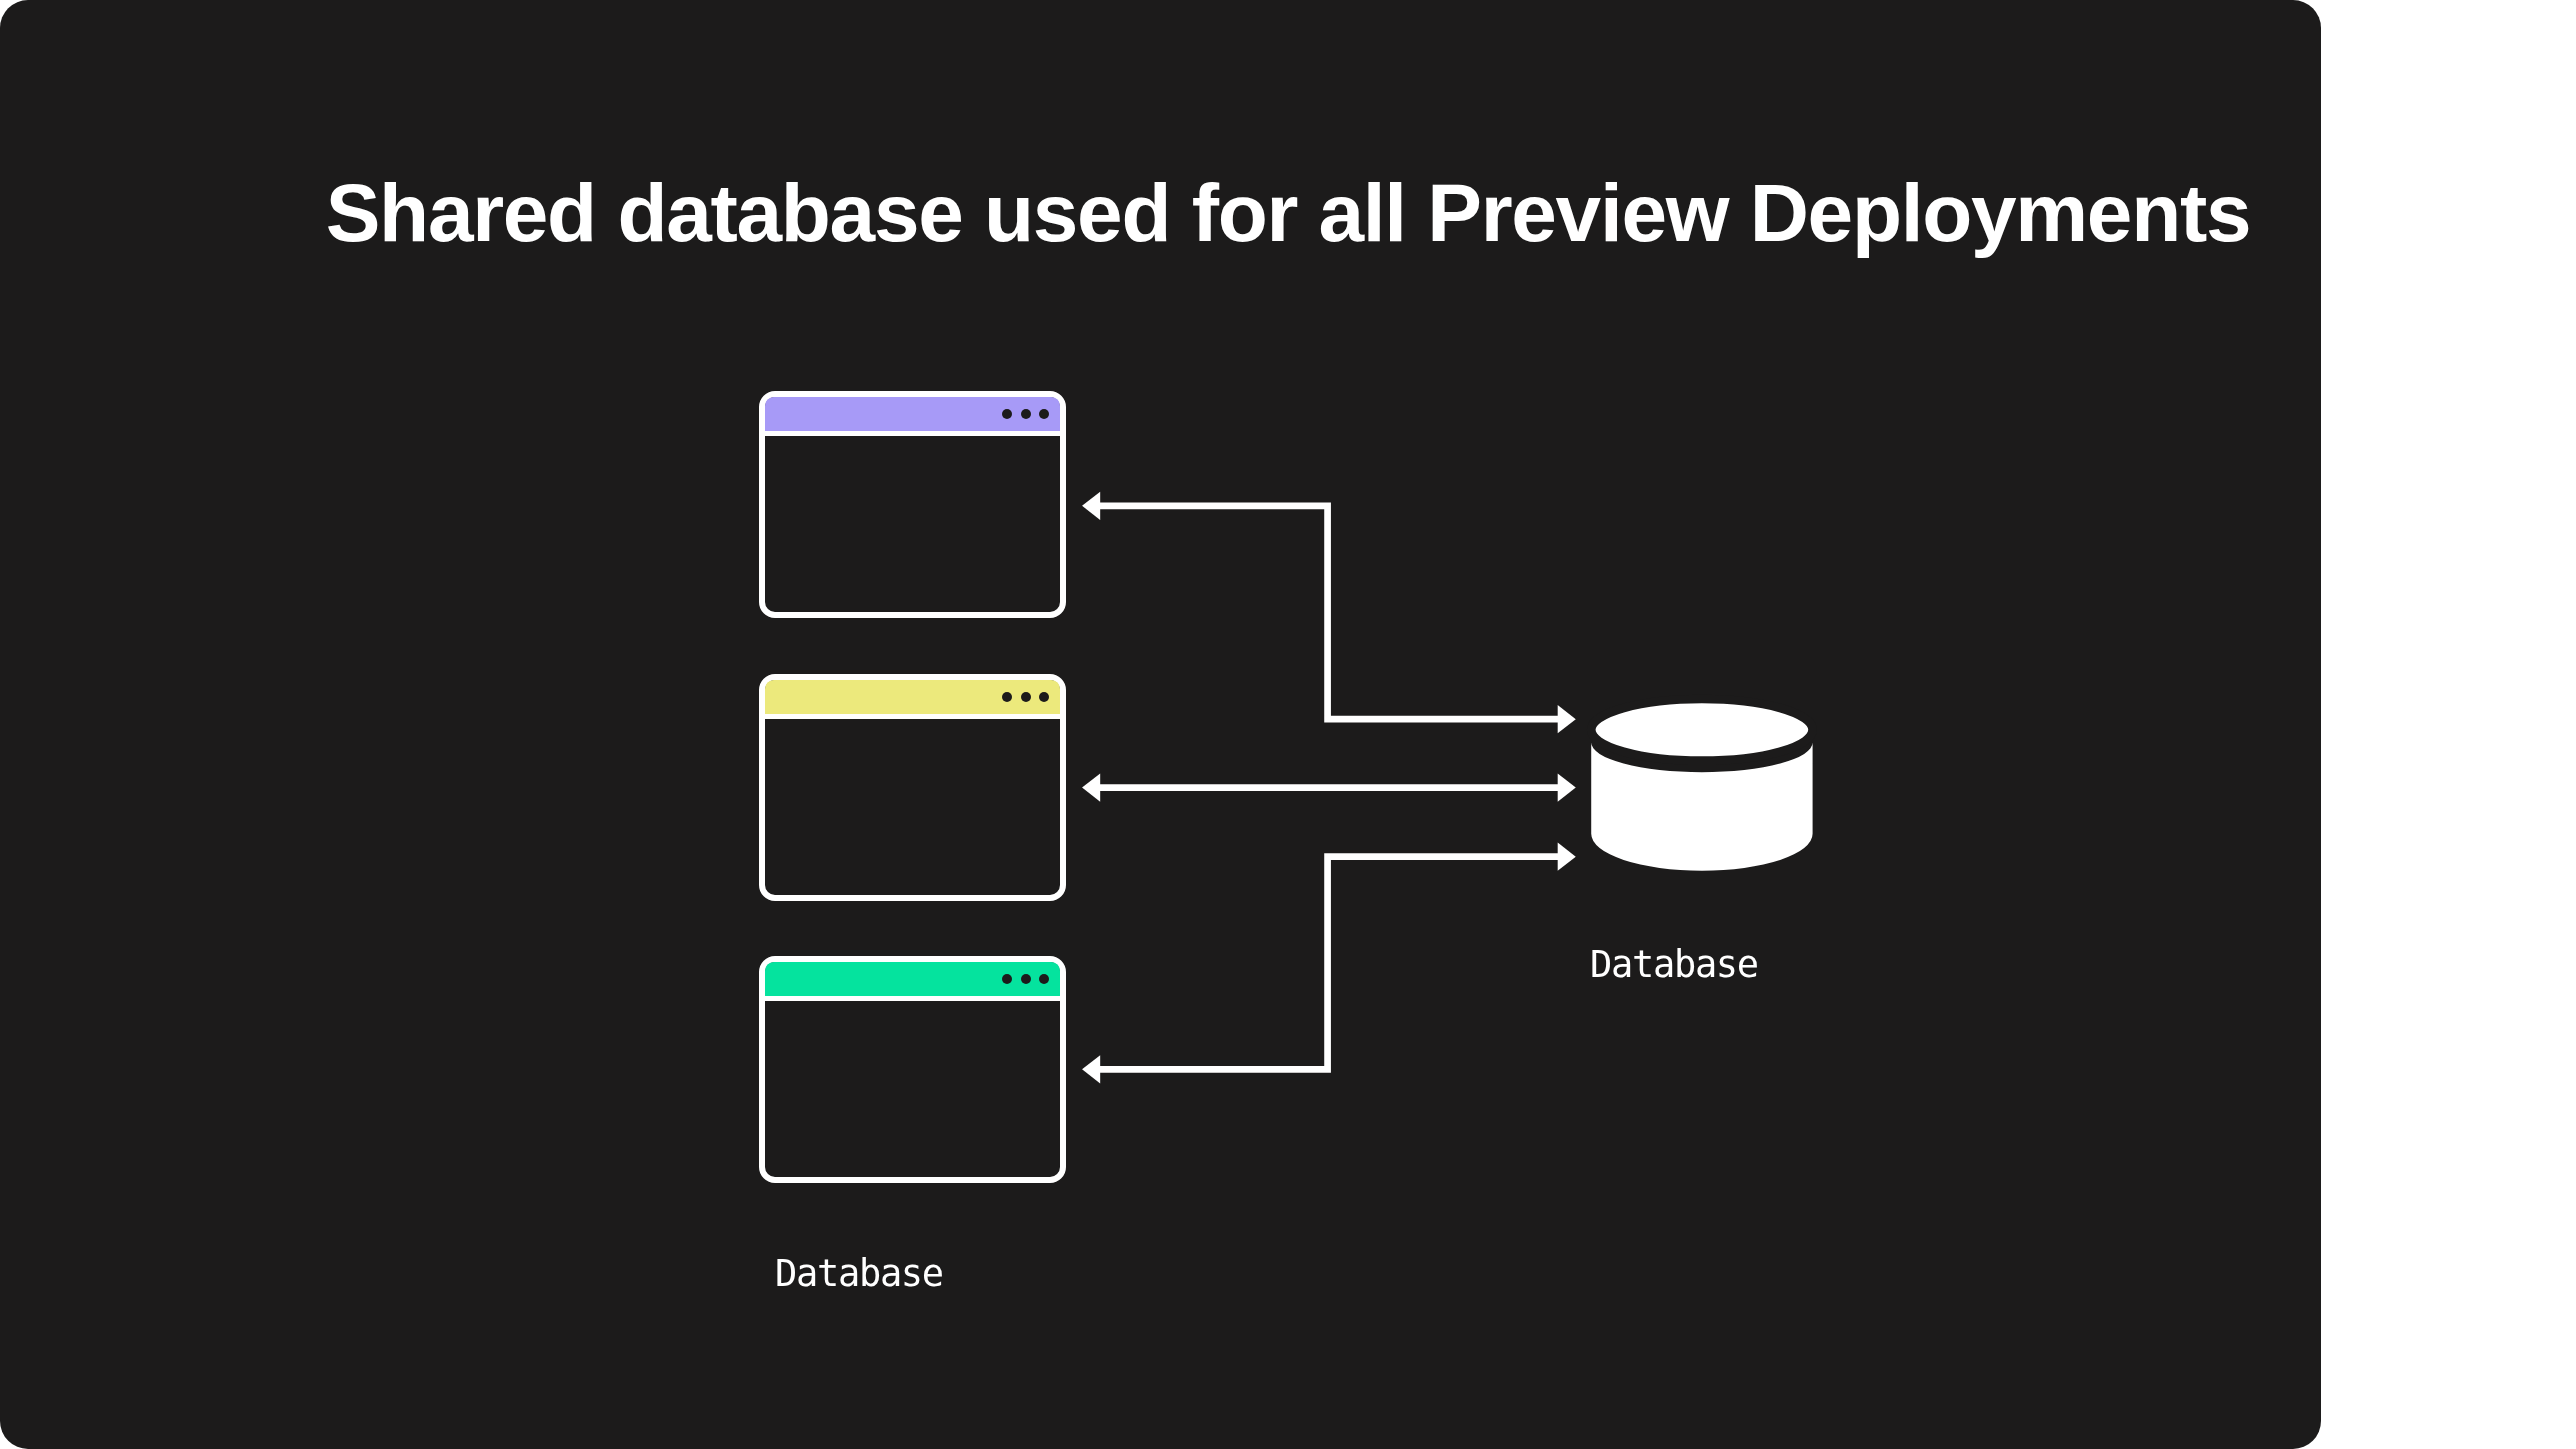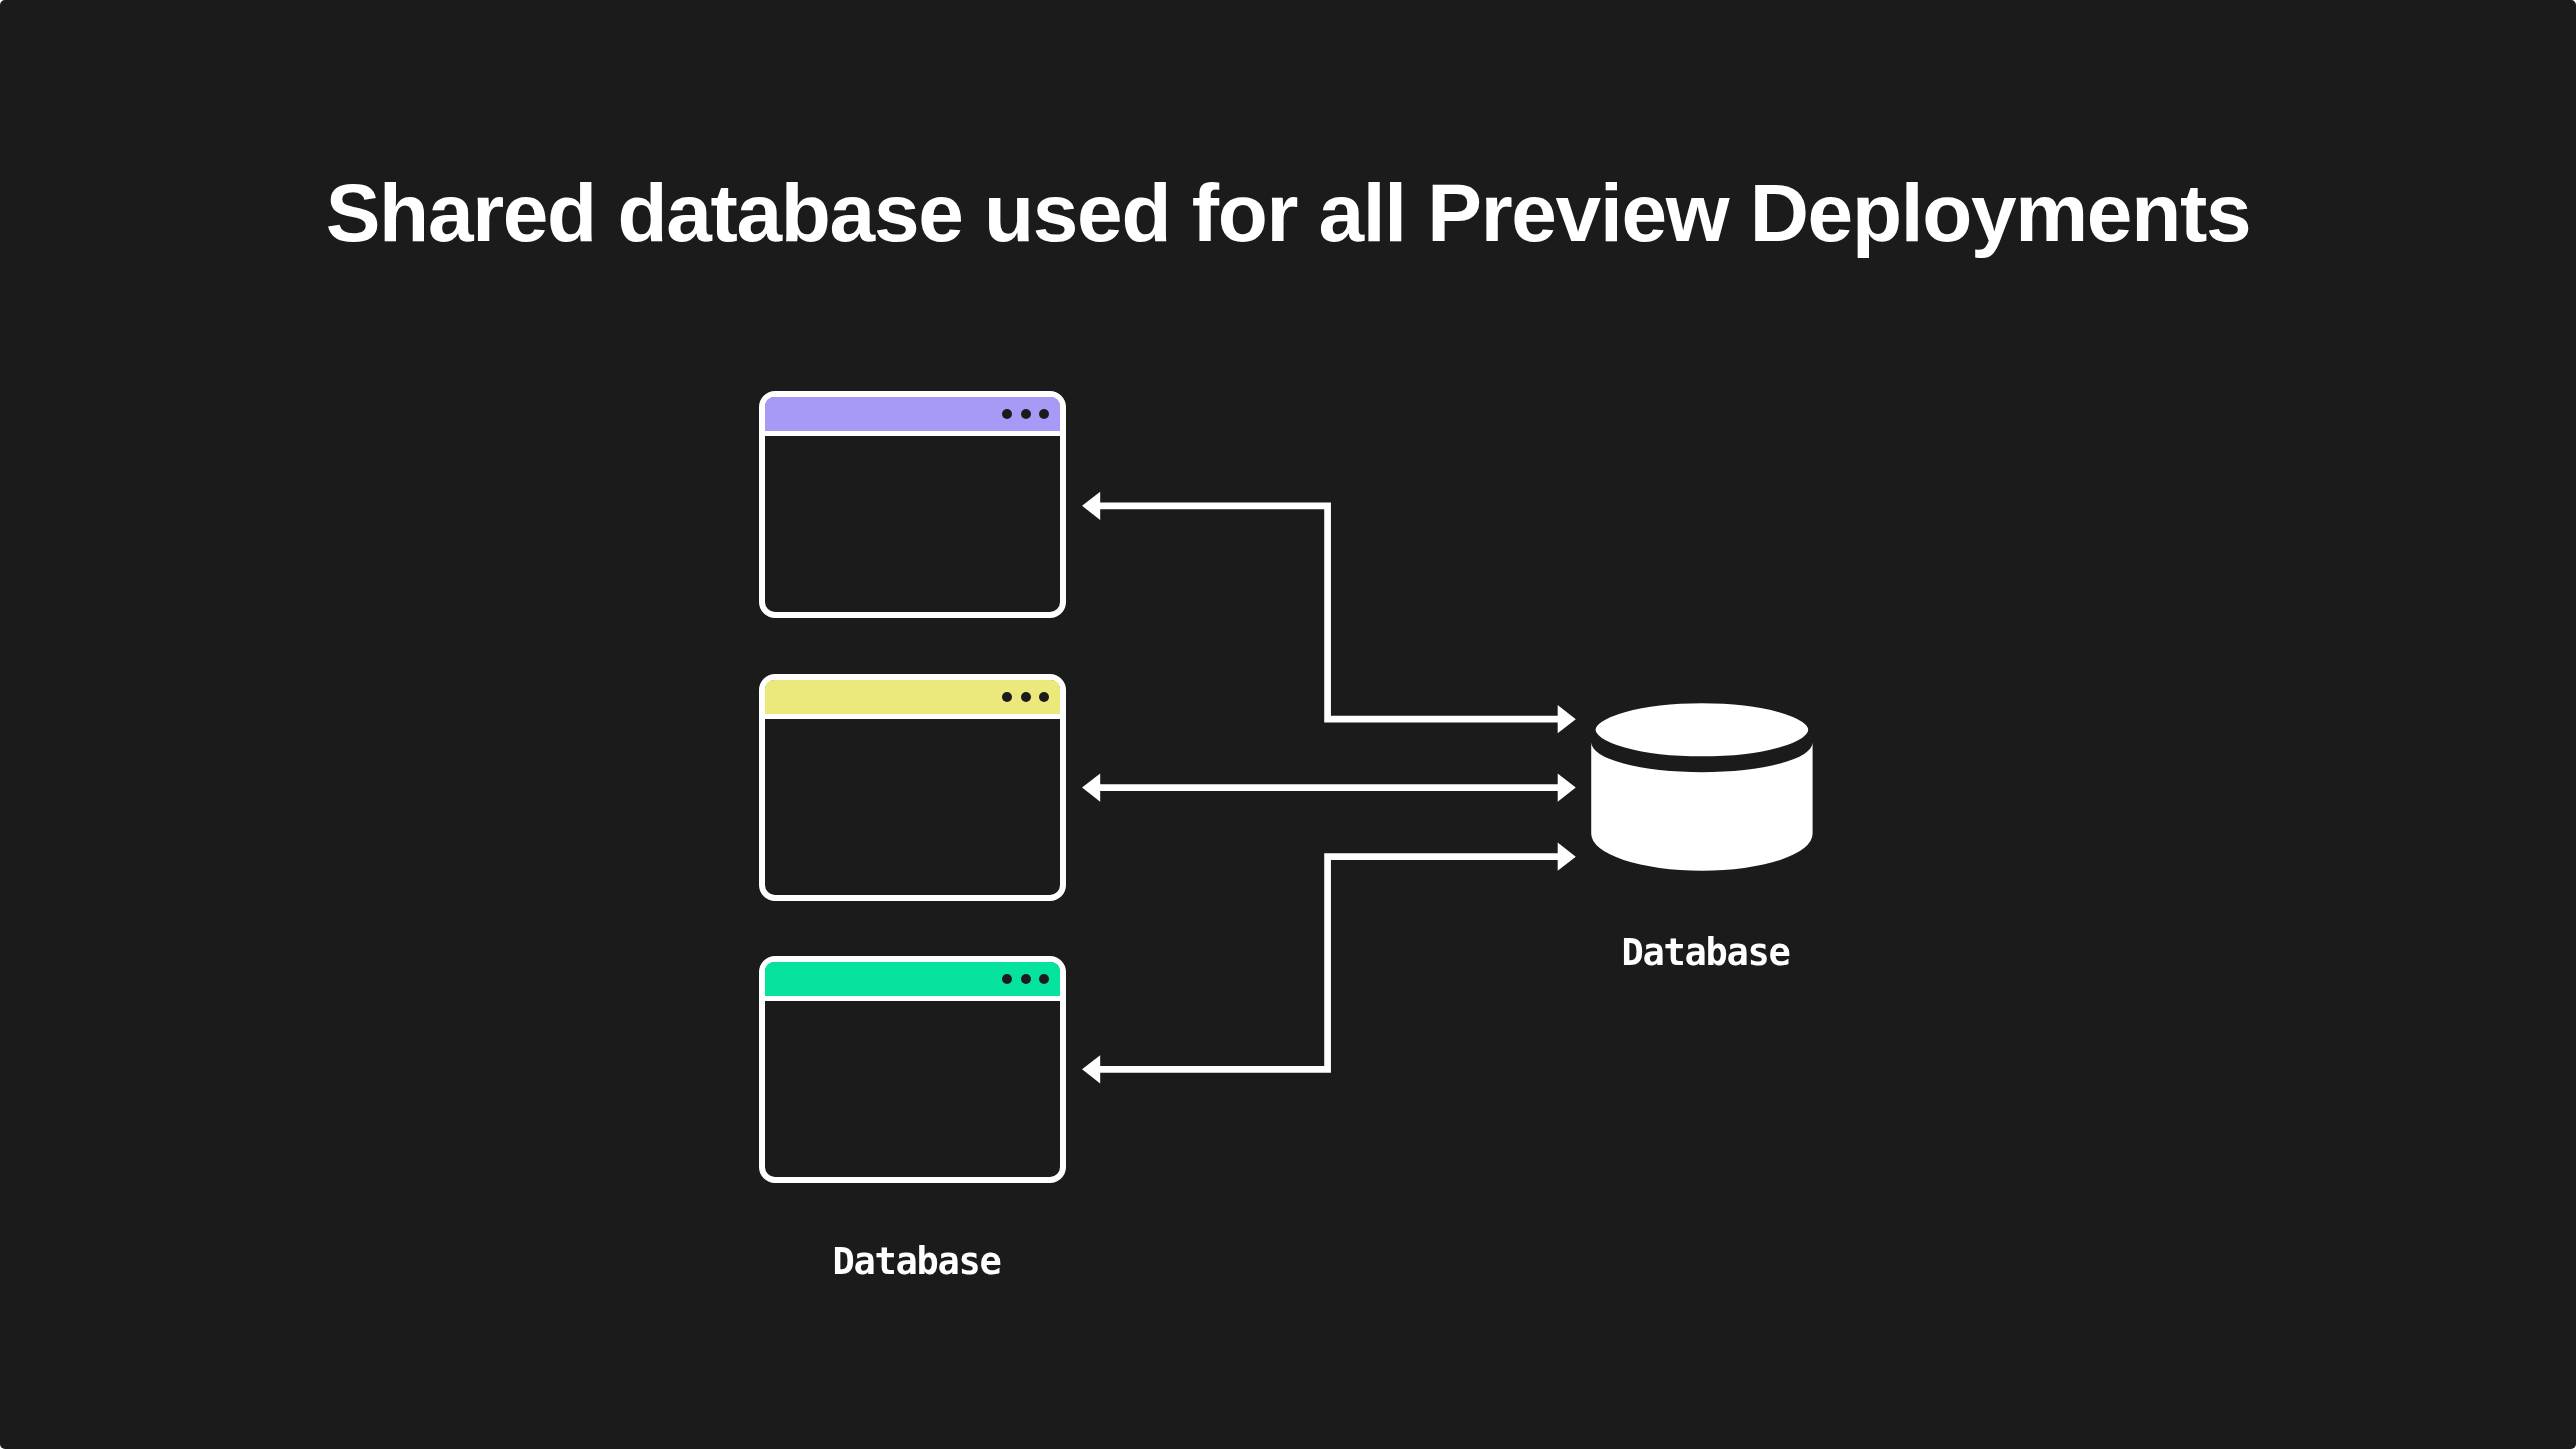--- a/index.html
+++ b/index.html
@@ -7,24 +7,24 @@
     --line: #ffffff;
   }
   html, body {
     margin: 0;
     padding: 0;
     background: #ffffff;
     font-family: "Liberation Sans", sans-serif;
   }
   .card {
     position: relative;
-    width: 2576px;
+    width: 2321px;
     height: 1449px;
     background: var(--bg, #1c1b1b);
-    border-radius: 5px;
+    border-radius: 28px;
     overflow: hidden;
   }
   .title {
     position: absolute;
     top: 172px;
     left: 0;
     width: 2576px;
     margin: 0;
     text-align: center;
     color: var(--line, #fff);
@@ -81,28 +81,28 @@
     stroke-width: 10px;
     fill: none;
     stroke-linejoin: miter;
   }
   .arrowhead { fill: var(--line, #fff); stroke: none; }
   .db-body { fill: var(--line, #fff); stroke: none; }
   .db-lid  { fill: var(--line, #fff); stroke: var(--bg, #1c1b1b); stroke-width: 13px; }
   
   .mono-label {
     position: absolute;
-    margin: 4px;
+    margin: 16px;
     color: var(--line, #fff);
     font-family: "DejaVu Sans Mono", "Liberation Mono", monospace;
-    font-weight: bold;
+    font-weight: normal;
     font-size: 37px;
     letter-spacing: -1.3px;
     line-height: 1;
-    text-align: center;
+    text-align: left;
   }
   .previews-label { top: 1239px; left: 759px; width: 307px; }
   .database-label { top: 930px; left: 1574px; width: 255px; }
 </style>
 </head>
 <body>
 
 <div class="card">
 
   <h1 class="title">Shared database used for all Preview Deployments</h1>

